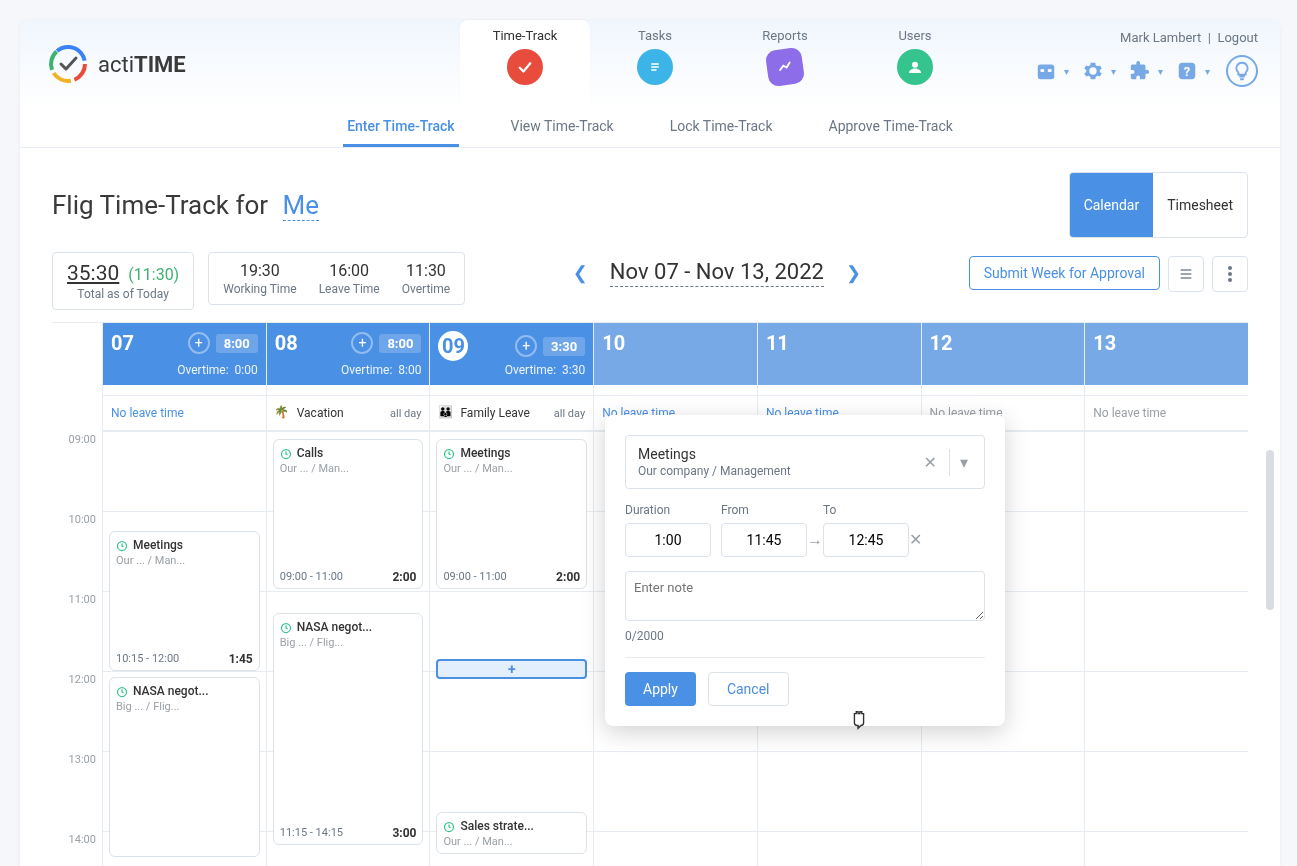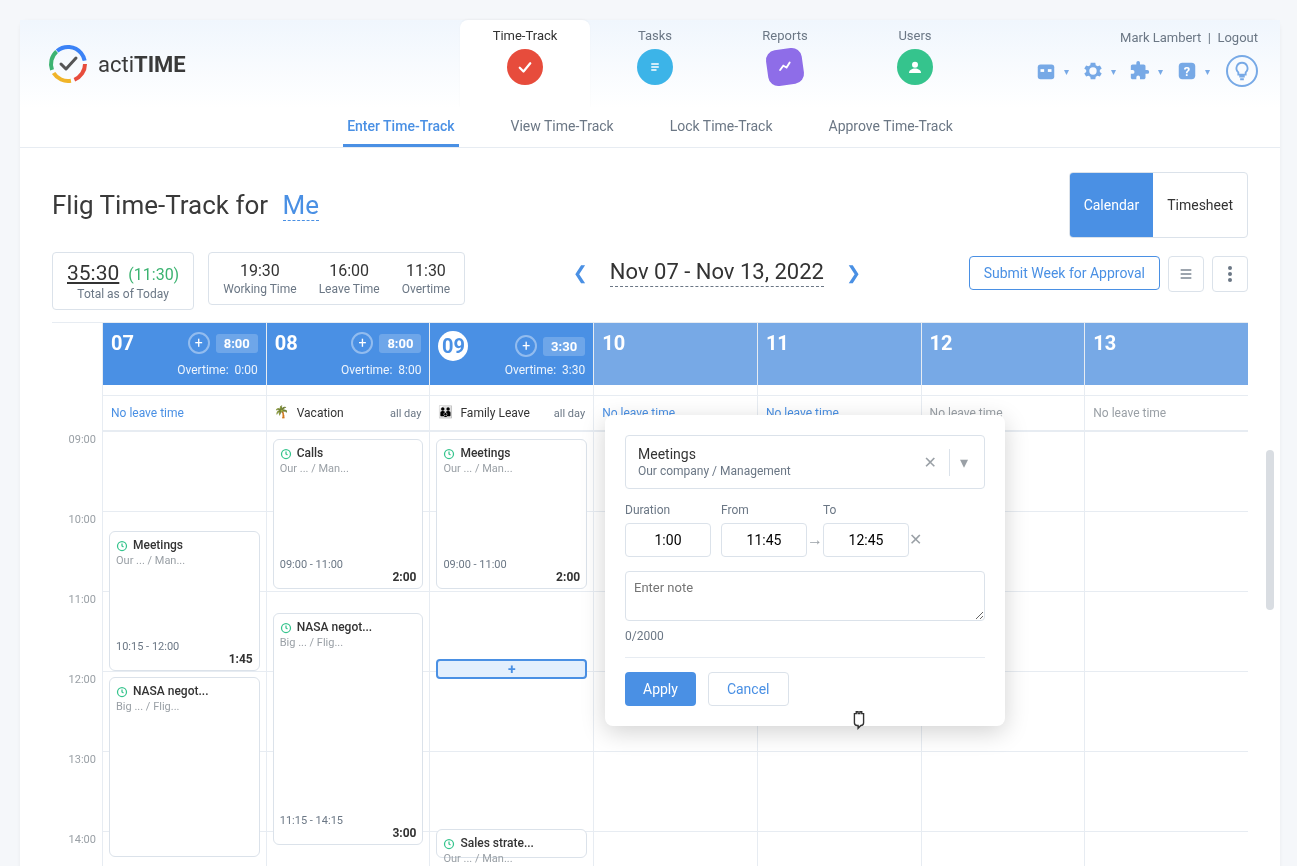--- a/index.html
+++ b/index.html
@@ -91,21 +91,21 @@
   .leave-row .tag{margin-left:auto;font-size:11px;color:var(--text-light);}
   .leave-ico{width:16px;height:16px;}
   .grid-area{position:relative;height:480px;}
   .grid-area .hline{position:absolute;left:0;right:0;border-top:1px solid var(--border-light);}
   .event{position:absolute;left:6px;right:6px;border:1px solid var(--border);border-radius:6px;background:#fff;padding:6px;font-size:12px;}
   .event .ico{color:var(--teal);margin-right:2px;display:inline-flex;vertical-align:middle;}
   .event .ico svg{width:12px;height:12px;}
   .event .title{font-weight:500;color:var(--text);white-space:nowrap;overflow:hidden;text-overflow:ellipsis;}
   .event .sub{color:var(--text-lighter);font-size:11px;white-space:nowrap;overflow:hidden;text-overflow:ellipsis;margin-top:2px;}
   .event .foot{position:absolute;left:6px;right:6px;bottom:4px;display:flex;justify-content:space-between;color:var(--text-light);font-size:11px;}
-  .event .foot .dur{font-weight:700;font-size:12px;color:var(--text);margin-top:12px;}
+  .event .foot .dur{font-weight:700;font-size:12px;color:var(--text);}
   .addbar{position:absolute;left:6px;right:6px;height:20px;border:2px solid var(--blue);border-radius:4px;background:#e3effd;color:var(--blue);display:flex;align-items:center;justify-content:center;font-size:14px;font-weight:700;cursor:pointer;}
   
   .popup{position:absolute;background:#fff;border-radius:8px;box-shadow:0 6px 24px rgba(0,0,0,.18);padding:20px;width:400px;}
   .task-box{border:1px solid var(--border);border-radius:4px;padding:10px 12px;display:flex;align-items:center;gap:8px;margin-bottom:14px;}
   .task-box .info{flex:1;}
   .task-box .tname{font-size:14px;}
   .task-box .tpath{font-size:12px;color:var(--text-light);margin-top:2px;}
   .task-box .x,.task-box .dd{color:var(--text-lighter);cursor:pointer;padding:4px;}
   .task-box .dd{border-left:1px solid var(--border);padding-left:10px;}
   .time-row{display:flex;align-items:flex-end;margin-bottom:14px;}
@@ -418,21 +418,21 @@
                     <circle cx="12" cy="12" r="9"></circle>
                     <polyline points="12,7 12,12 15,14"></polyline>
                   </svg>
                 </span> Meetings</div>
               <div class="sub">Our ... / Man...</div>
               <div class="foot">
                 <span>09:00 - 11:00</span>
                 <span class="dur">2:00</span>
               </div>
             </div>
-            <div class="event" style="top: 398px; height: 29px;">
+            <div class="event" style="top: 381px; height: 42px;">
               <div class="title"><span class="ico">
                   <svg viewBox="0 0 24 24" fill="none" stroke="currentColor" stroke-width="2.5">
                     <circle cx="12" cy="12" r="9"></circle>
                     <polyline points="12,7 12,12 15,14"></polyline>
                   </svg>
                 </span> Sales strate...</div>
               <div class="sub">Our ... / Man...</div>
             </div>
             <div class="addbar" style="top: 228px;">+</div>
           </div>

